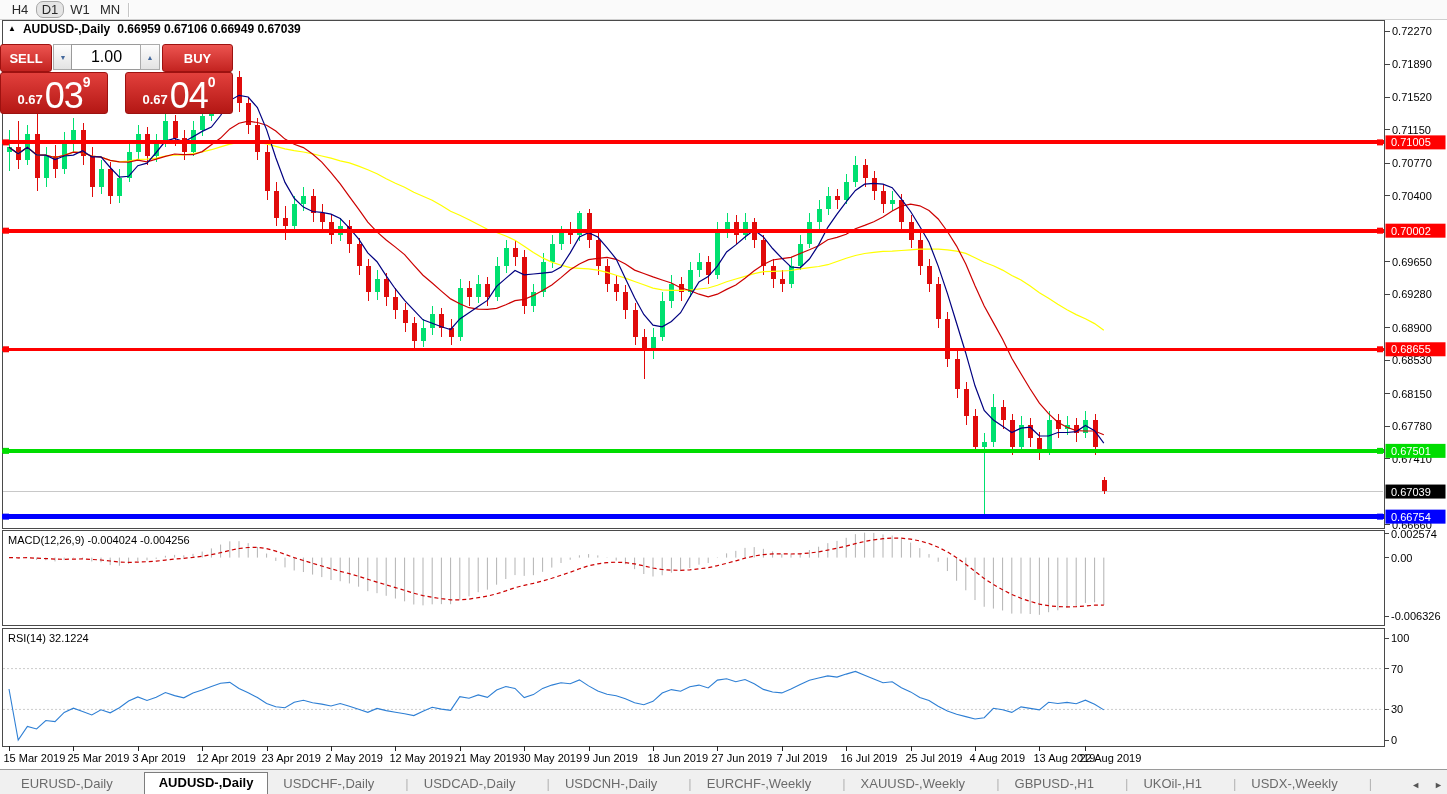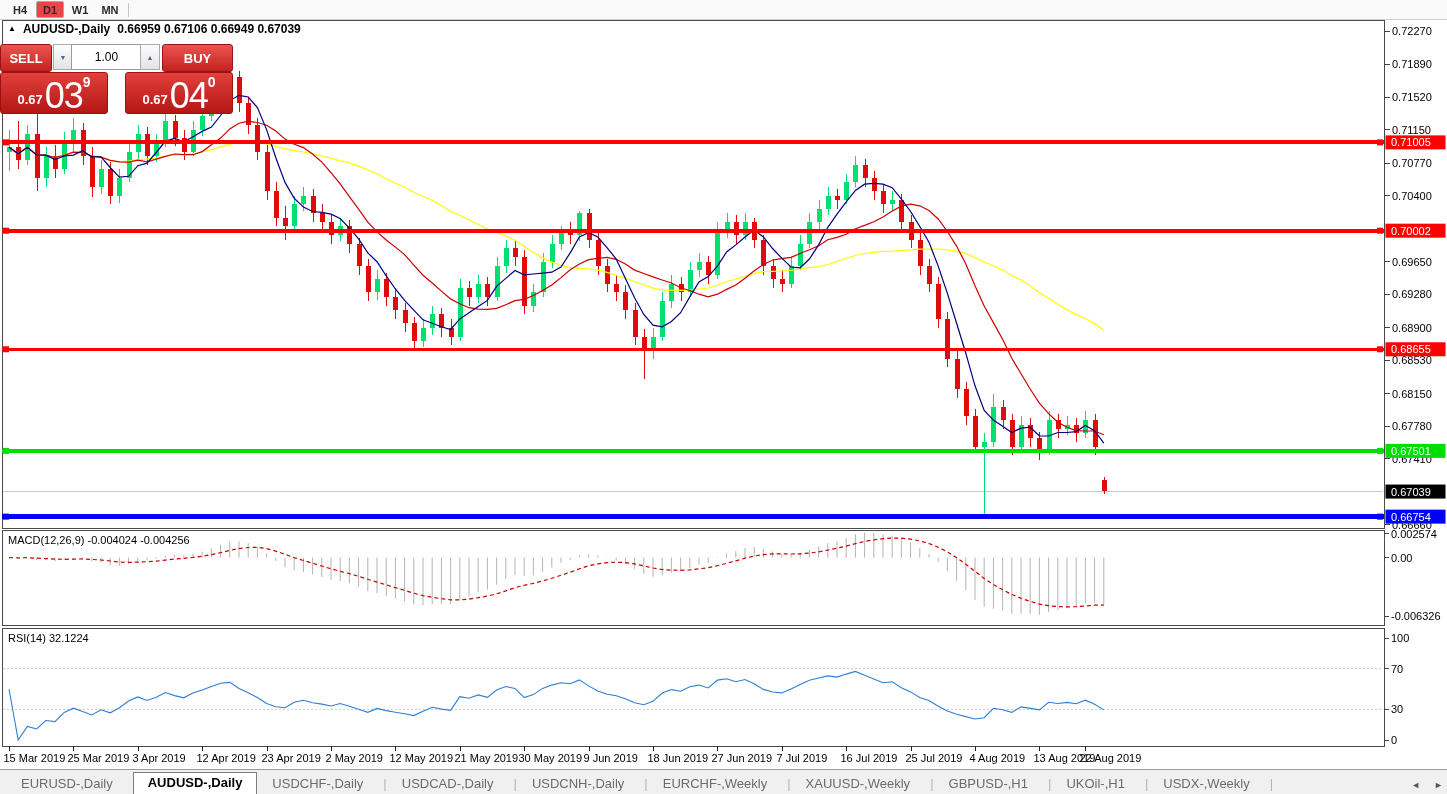--- a/index.html
+++ b/index.html
@@ -1,52 +1,52 @@
 <!DOCTYPE html>
 <html><head>
 <meta charset="utf-8">
 <style>
   html,body{margin:0;padding:0;background:#fff;font-family:"Liberation Sans",sans-serif;}
   #stage{position:relative;width:1447px;height:794px;overflow:hidden;background:#fff;}
   
   .toolbar{position:absolute;left:0;top:0;width:1447px;height:19px;background:#fafafa;border-bottom:1px solid #cfcfcf;display:flex;align-items:center;}
   .tf{min-width:26px;height:15px;margin:17px 1px;display:flex;align-items:center;justify-content:center;
-      font-size:11px;font-weight:700;color:#2a2a2a;border:1px solid transparent;border-radius:2px;cursor:default;}
-  .tf.active{background:#ef4444;border-color:#a8a8a8;}
+      font-size:13px;font-weight:400;color:#2a2a2a;border:1px solid transparent;border-radius:2px;cursor:default;}
+  .tf.active{background:#e5e5e5;border-color:#a8a8a8;border-radius:7px;}
   .tbsep{width:1px;height:14px;background:#c6c6c6;border-right:1px solid #fff;margin:0 3px;}
   
   .chart-title{position:absolute;left:8px;top:22px;font-size:12px;font-weight:700;color:#000;display:flex;gap:7px;align-items:center;white-space:nowrap;z-index:5;}
   .chart-title .tri{font-size:8px;position:relative;top:-1px;cursor:pointer;}
   
   .trade{position:absolute;left:0;top:44px;width:231px;height:66px;z-index:6;}
   .tr-btn{position:absolute;top:0;height:26px;border-radius:3px;border:1px solid #9d1210;
           background:linear-gradient(#ec5450,#c32320);color:#fff;font-size:13px;font-weight:700;
           display:flex;align-items:center;justify-content:center;cursor:pointer;}
   .sellb{left:0;width:50px;}
   .buyb{left:162px;width:69px;}
   .spin-btn{position:absolute;top:0;width:18px;height:24px;border:1px solid #ababab;background:linear-gradient(#fdfdfd,#e3e3e3);
             display:flex;align-items:center;justify-content:center;font-size:7px;color:#44699c;cursor:pointer;}
   .spin-dn{left:53px;}
   .spin-up{left:140px;}
   .vol{position:absolute;left:71px;top:0;width:69px;height:24px;border:1px solid #9a9a9a;background:#fff;
-       font-size:12px;color:#000;display:flex;align-items:center;justify-content:center;}
+       font-size:16px;color:#000;display:flex;align-items:center;justify-content:center;}
   .px-block{position:absolute;top:28px;height:38px;border-radius:3px;border:1px solid #9d1210;
             background:linear-gradient(#e2403c,#b41714);color:#fff;display:flex;align-items:flex-end;justify-content:center;
             padding-bottom:2px;cursor:pointer;}
   .px-sell{left:0;width:106px;}
   .px-buy{left:125px;width:106px;}
   .px-block .pp{font-size:13px;font-weight:700;margin:9px 2px 4px 0;}
   .px-block .pb{font-size:36px;font-weight:400;line-height:30px;letter-spacing:-1px;}
   .px-block .ps{font-size:14px;font-weight:700;align-self:flex-start;margin-top:1px;}
   
   .ind-label{position:absolute;font-size:11px;color:#000;z-index:4;white-space:nowrap;}
   
   .tabbar{position:absolute;left:0;top:769px;width:1447px;height:25px;background:#f0f0f0;border-top:1px solid #9a9a9a;
           display:flex;align-items:flex-end;font-size:13px;color:#6b6b6b;}
-  .tab{padding:3px 20px 4px 15px;white-space:nowrap;cursor:pointer;}
+  .tab{padding:3px 31px 4px 15px;white-space:nowrap;cursor:pointer;}
   .tab.active{background:#fff;border:1px solid #7d7d7d;border-bottom:1px solid #fff;color:#000;font-weight:700;padding:2px 14px 4px 14px;}
   .tabsep{color:#b5b5b5;padding-bottom:4px;}
   .tab-scroll{position:absolute;right:4px;bottom:5px;display:flex;gap:14px;font-size:9px;color:#555;}
   .tab-scroll span{cursor:pointer;}
   svg text{font-family:"Liberation Sans",sans-serif;}
 </style>
 </head>
 <body>
 
 <div id="stage">

